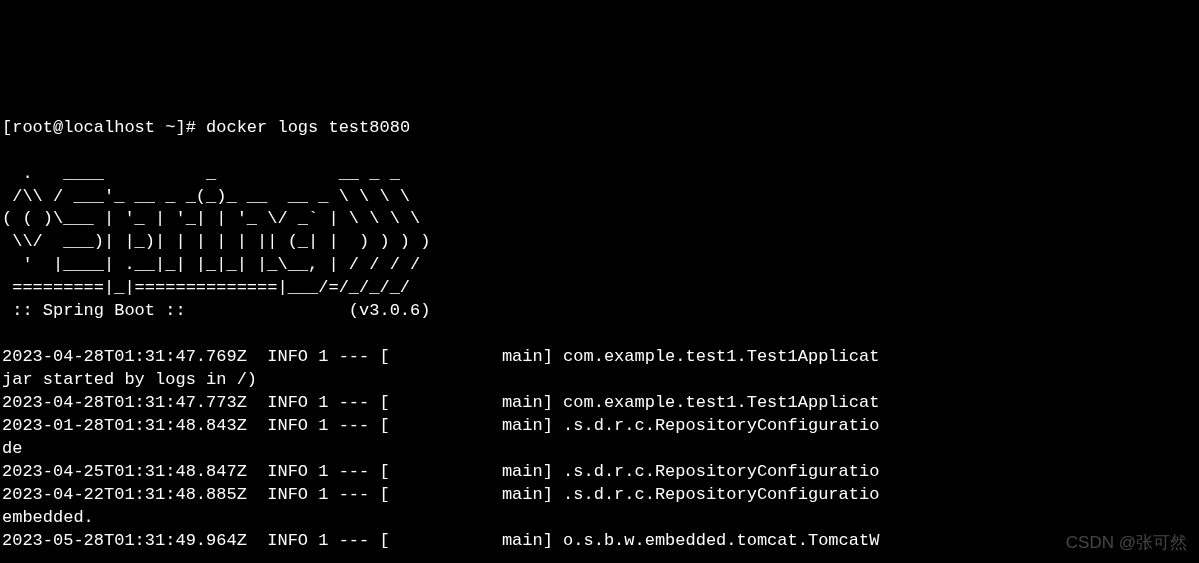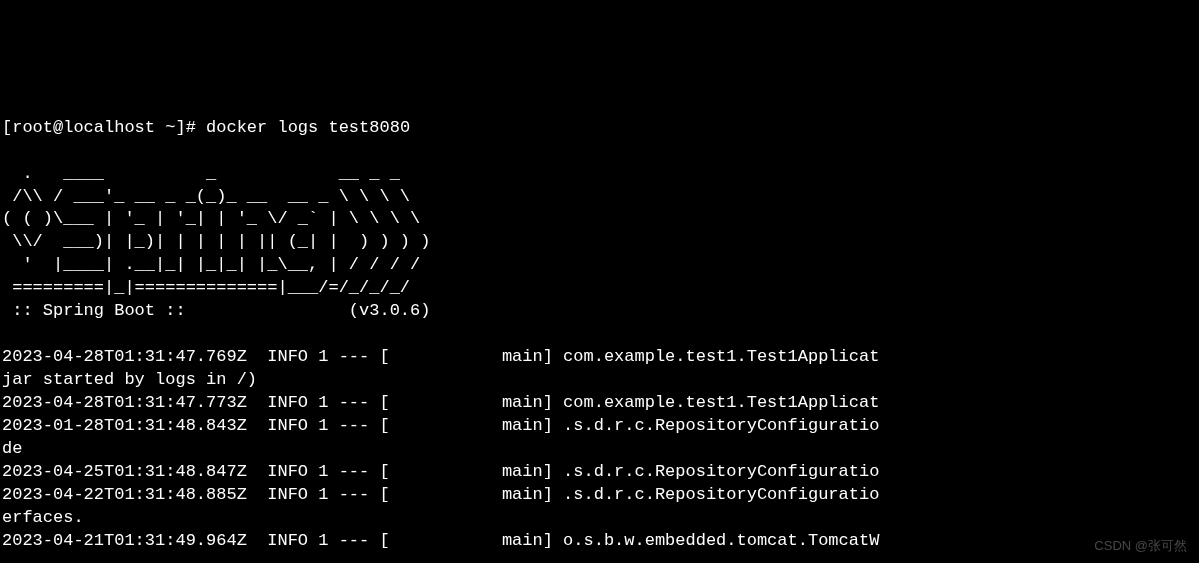--- a/index.html
+++ b/index.html
@@ -21,21 +21,21 @@
     }
     .terminal-line {
       white-space: pre;
       margin-top: 32px;
     }
     .watermark {
       position: absolute;
       bottom: 8px;
       right: 12px;
       color: rgba(200, 200, 200, 0.35);
-      font-size: 13px;
+      font-size: 17px;
       font-family: sans-serif;
     }
   </style>
 </head>
 <body>
 
 
 
 <div>
 <span class="terminal-line"><span>[root@localhost ~]# </span><span>docker logs test8080</span></span>
@@ -48,20 +48,20 @@
 <span class="terminal-line"> =========|_|==============|___/=/_/_/_/</span>
 <span class="terminal-line"> :: Spring Boot ::                (v3.0.6)</span>
 <span class="terminal-line"></span>
 <span class="terminal-line">2023-04-28T01:31:47.769Z  INFO 1 --- [           main] com.example.test1.Test1Applicat</span>
 <span class="terminal-line">jar started by logs in /)</span>
 <span class="terminal-line">2023-04-28T01:31:47.773Z  INFO 1 --- [           main] com.example.test1.Test1Applicat</span>
 <span class="terminal-line">2023-01-28T01:31:48.843Z  INFO 1 --- [           main] .s.d.r.c.RepositoryConfiguratio</span>
 <span class="terminal-line">de</span>
 <span class="terminal-line">2023-04-25T01:31:48.847Z  INFO 1 --- [           main] .s.d.r.c.RepositoryConfiguratio</span>
 <span class="terminal-line">2023-04-22T01:31:48.885Z  INFO 1 --- [           main] .s.d.r.c.RepositoryConfiguratio</span>
-<span class="terminal-line">erfaces.</span>
-<span class="terminal-line">2023-04-21T01:31:49.964Z  INFO 1 --- [           main] o.s.b.w.embedded.tomcat.TomcatW</span>
+<span class="terminal-line">embedded.</span>
+<span class="terminal-line">2023-05-28T01:31:49.964Z  INFO 1 --- [           main] o.s.b.w.embedded.tomcat.TomcatW</span>
 </div>
 
 <div class="watermark">CSDN @张可然</div>
 
 
 
 
 </body></html>

